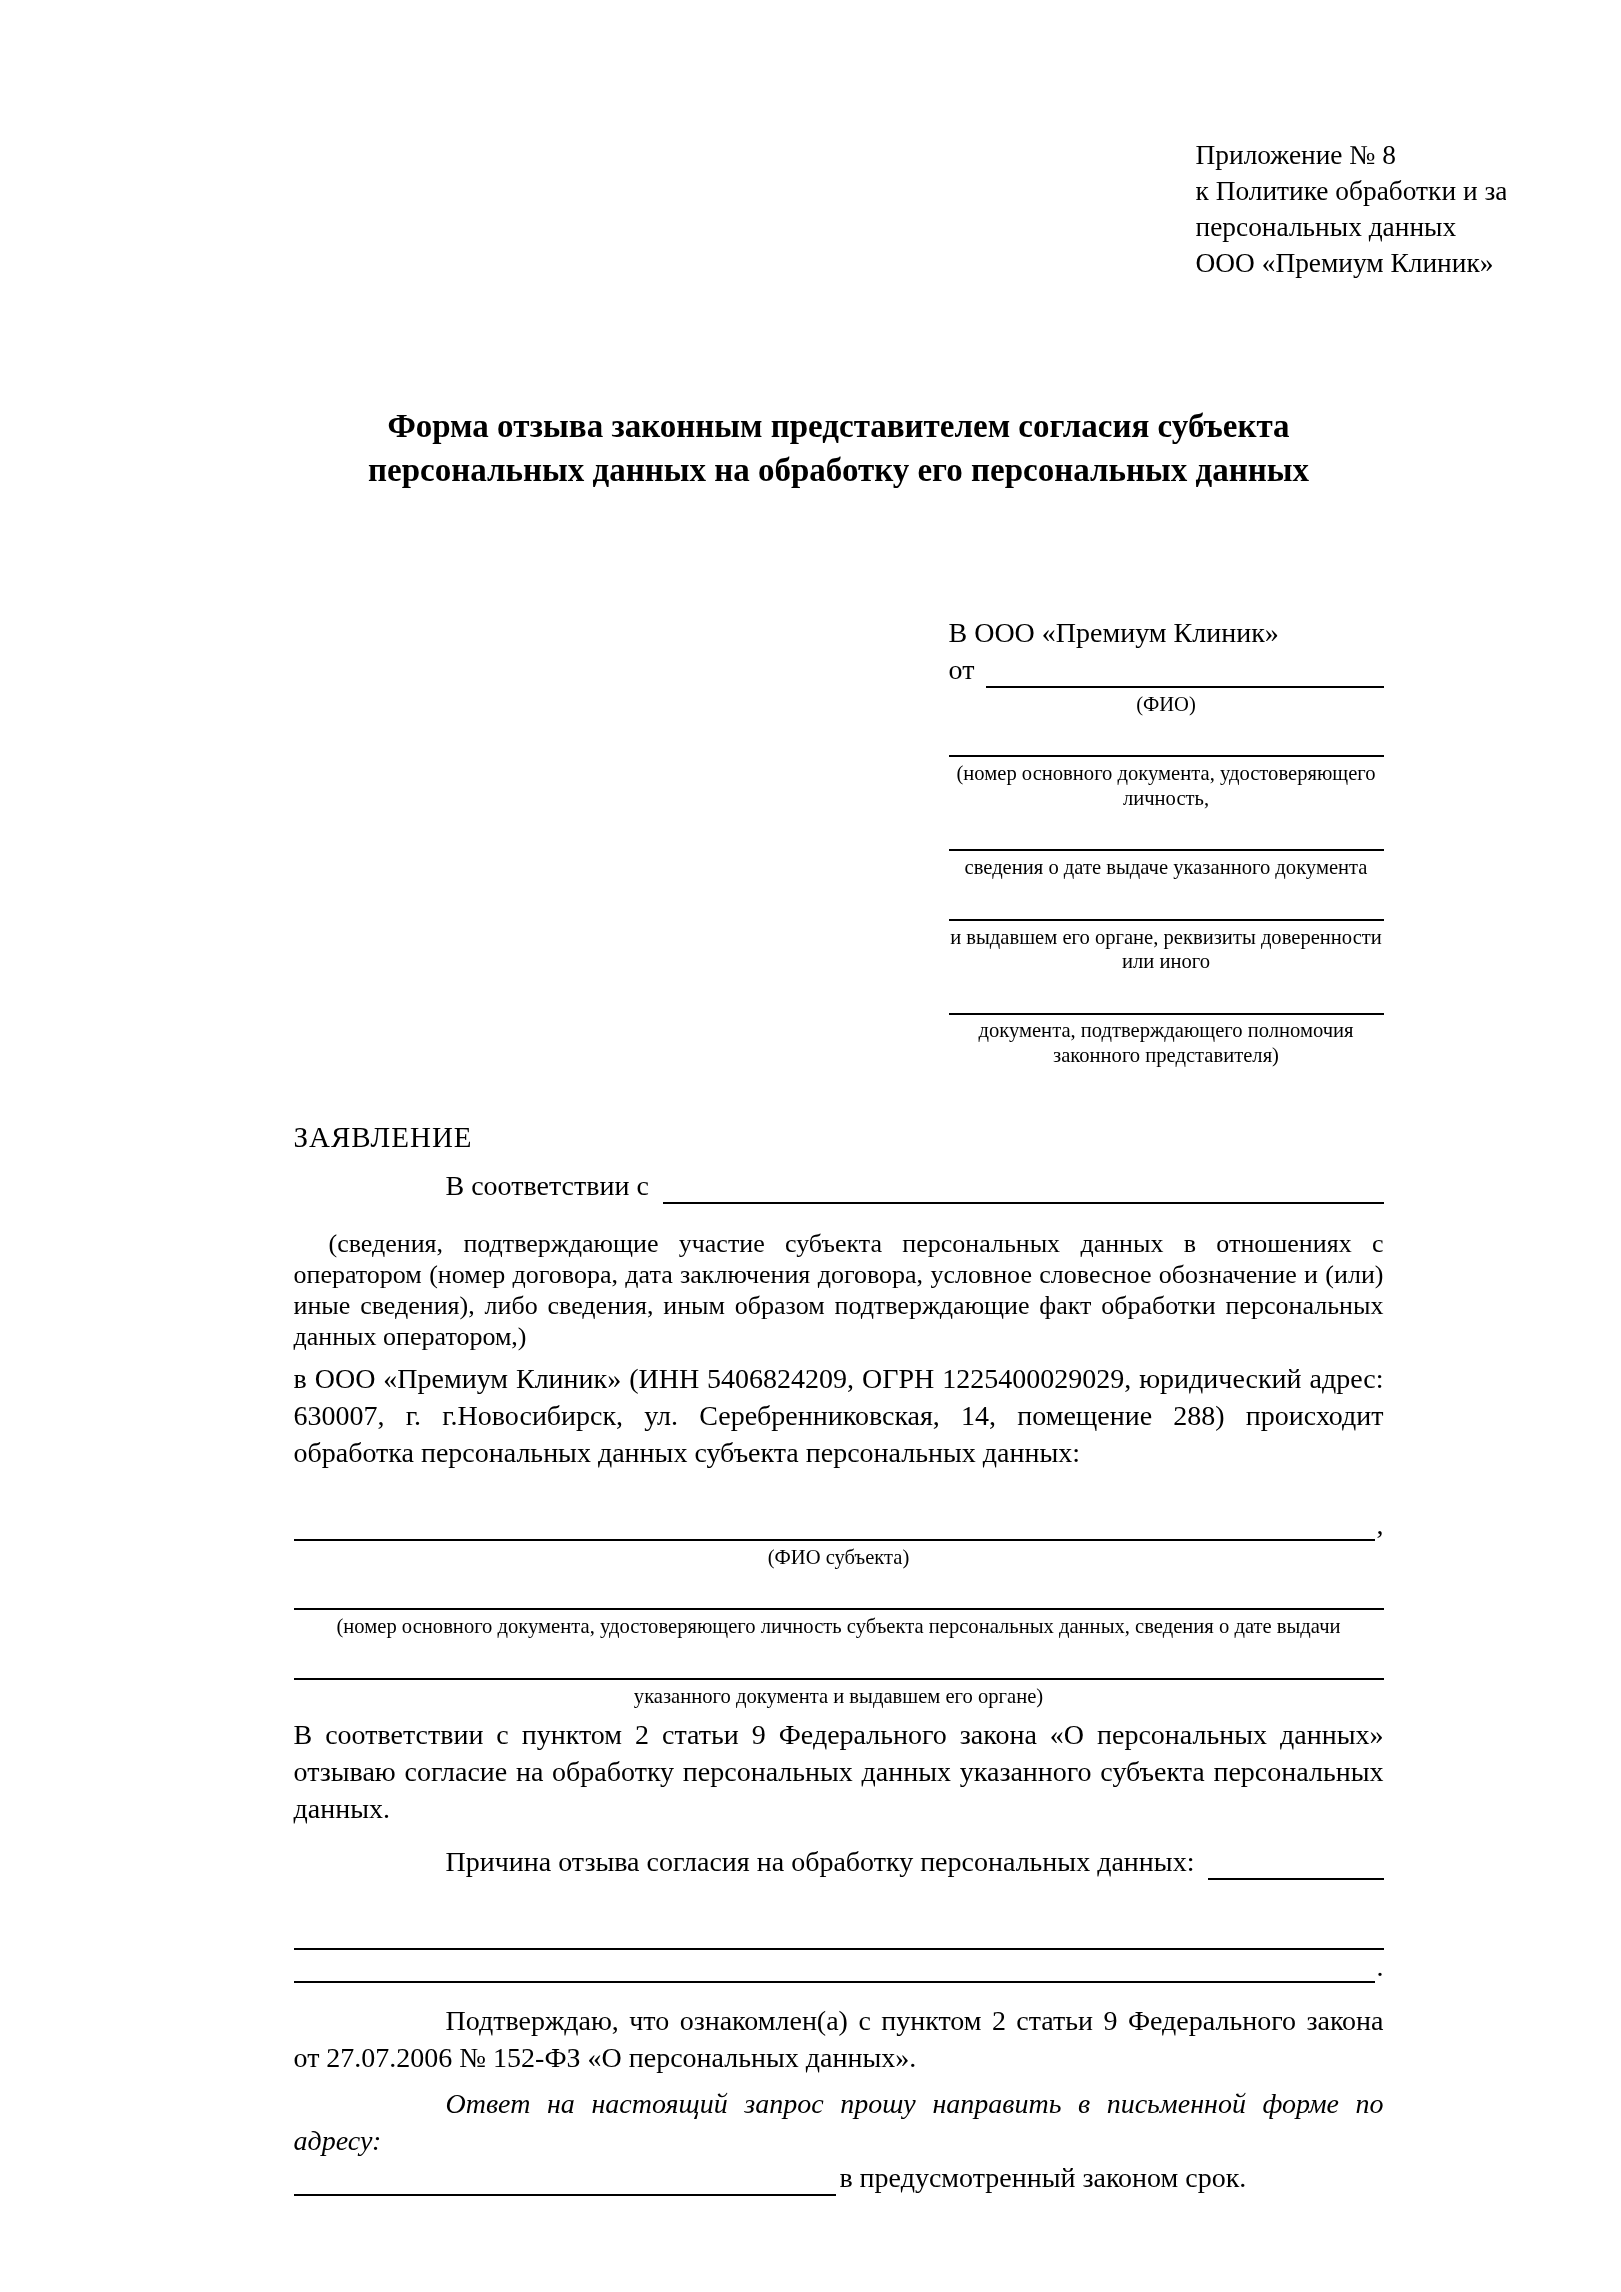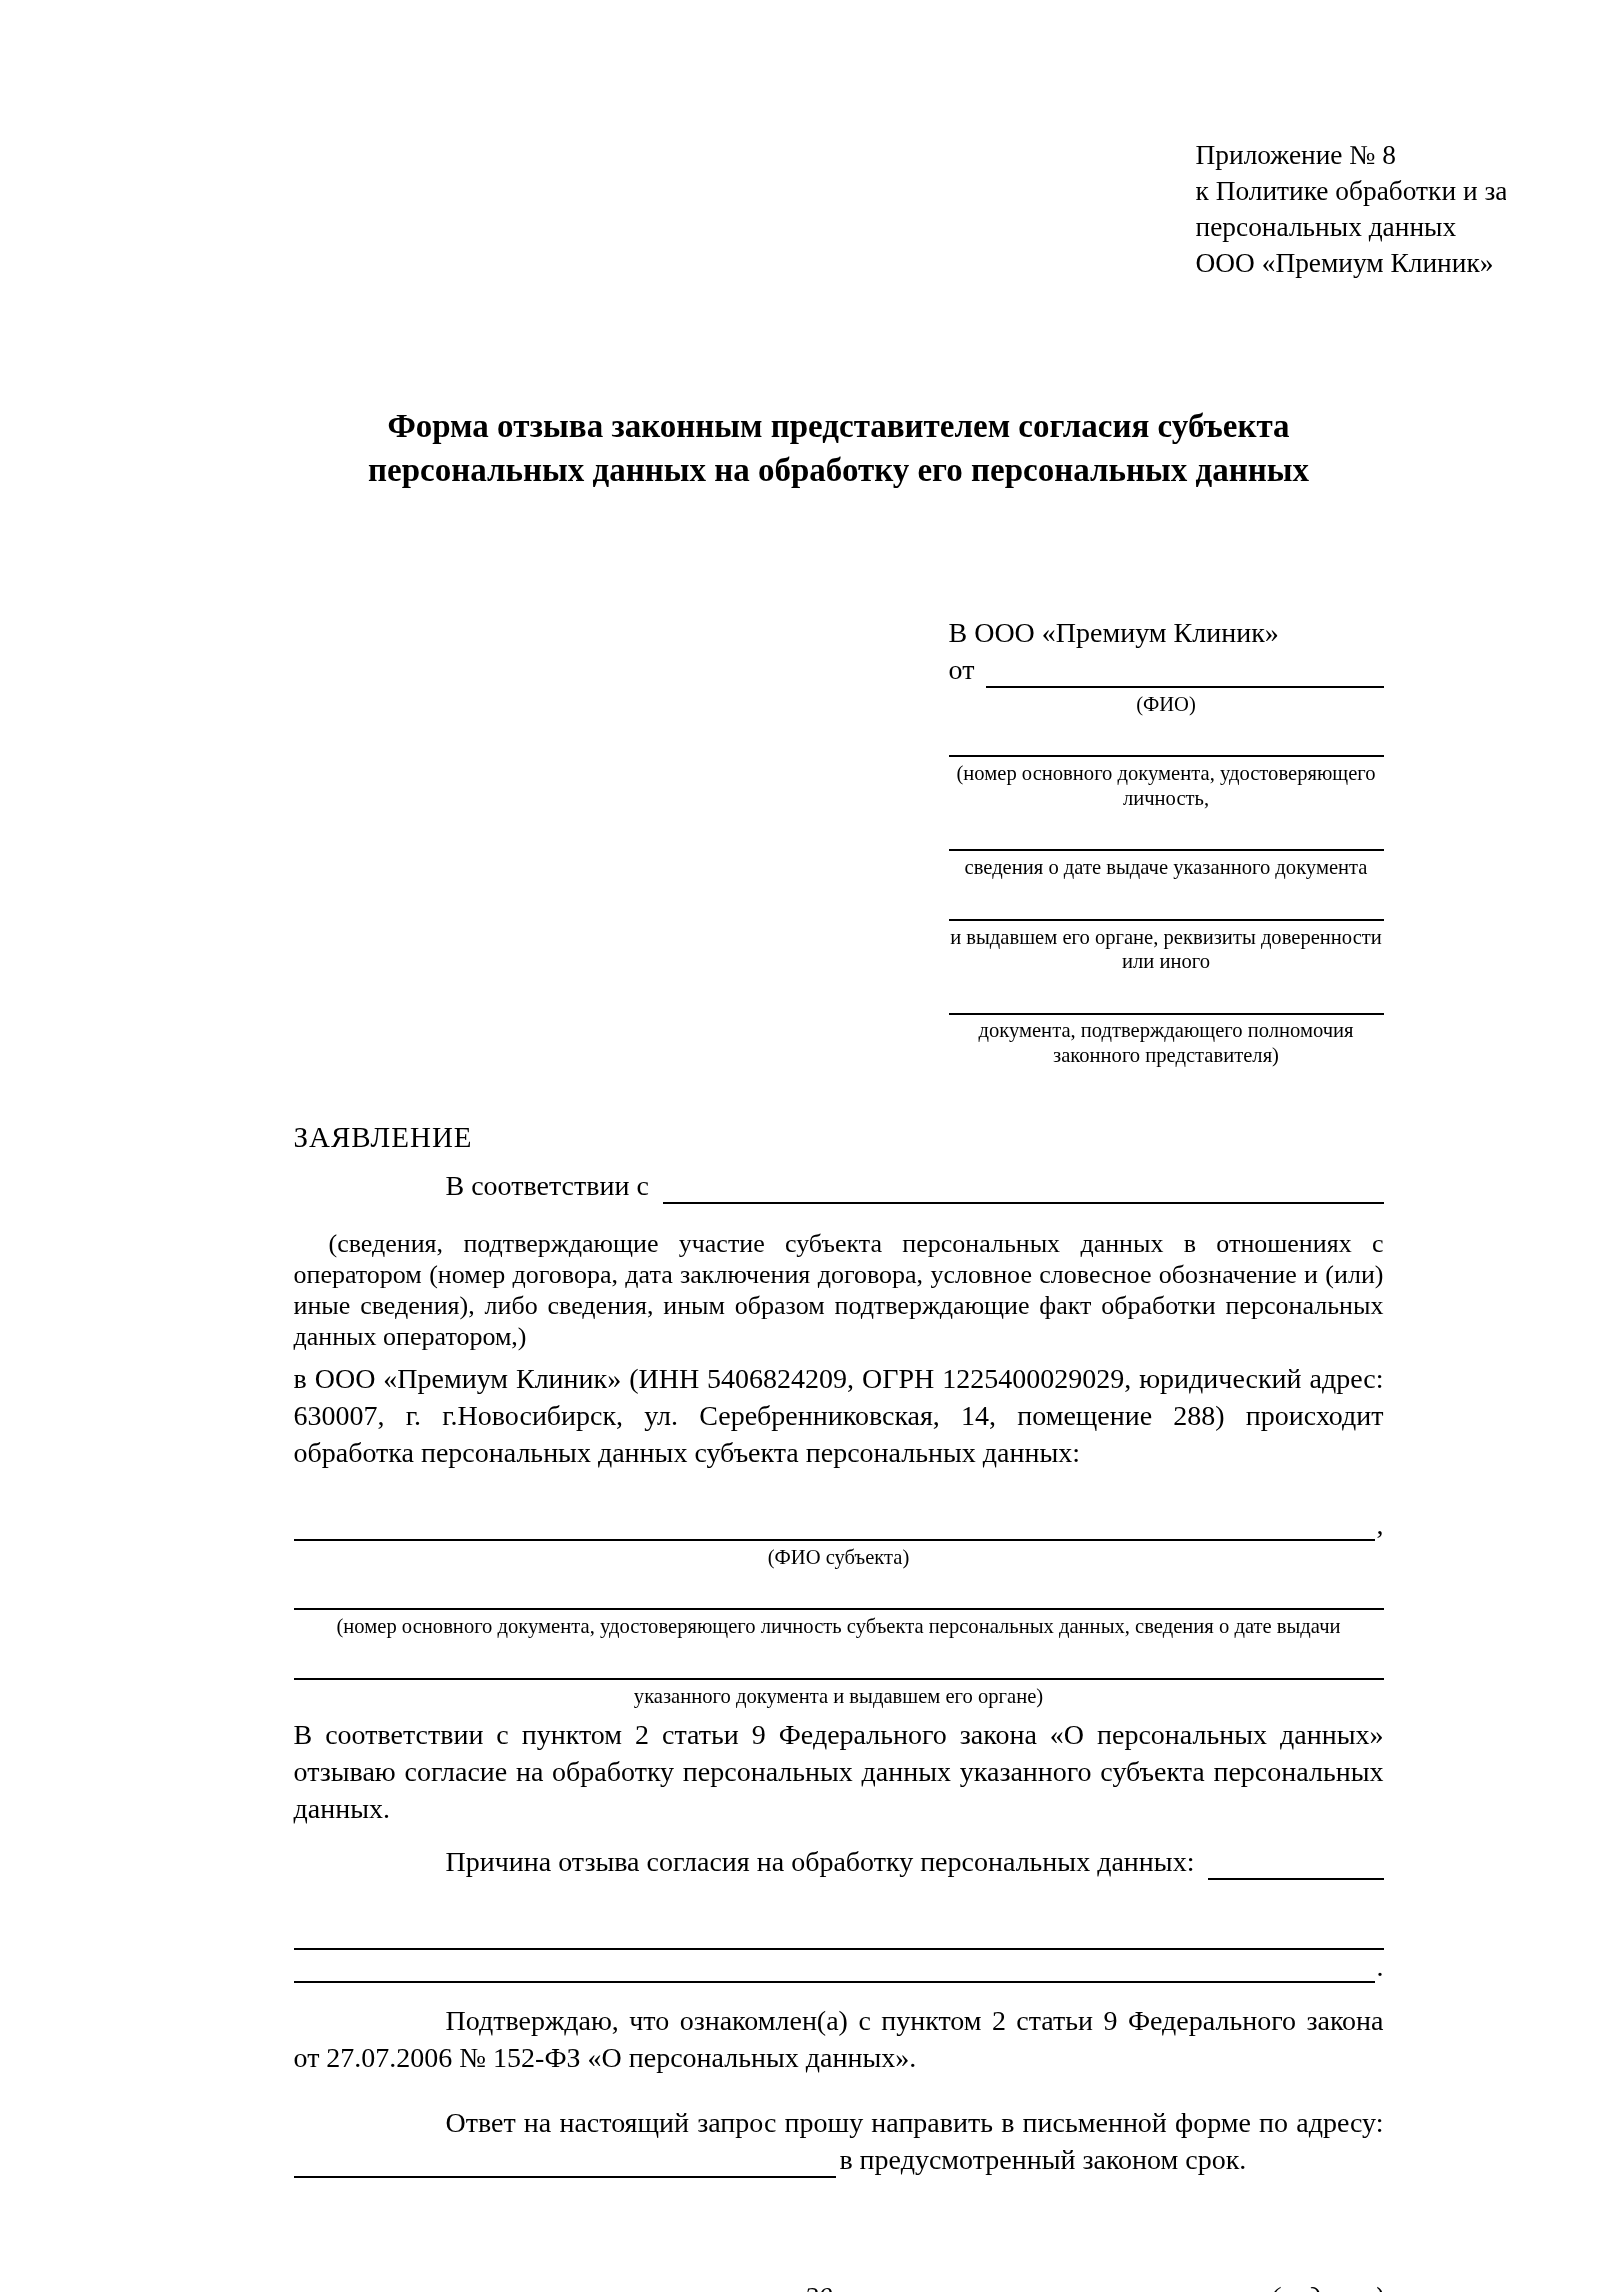--- a/index.html
+++ b/index.html
@@ -75,21 +75,21 @@
   .line-row .fill { height: 33px; }
   .line-row .tail { flex: 0 0 auto; padding-left: 2px; }
   .mt36 { margin-top: 35px; }
   .mt20 { margin-top: 19.6px; }
   .reason-row { display: flex; align-items: flex-end; margin-top: 15.7px; font-size: 28px; line-height: 37px; }
   .reason-row .lbl { white-space: nowrap; padding-right: 13.7px; }
   .reason-row .fill { height: 29px; }
   .blank1 { margin-top: 35px; }
   .blank2 { margin-top: 0; }
   .blank2 .fill { height: 31px; }
-  .reply-first { text-align-last: justify; margin-top: 28px; }
+  .reply-first { text-align-last: justify; margin-top: 9px; font-style: italic; }
   .reply-row { display: flex; align-items: flex-end; font-size: 28px; line-height: 37px; }
   .reply-row .fill { flex: 0 0 542px; height: 29px; }
   .reply-row .tail { padding-left: 3.9px; }
   .footer-row {
     display: flex;
     justify-content: flex-end;
     align-items: flex-end;
     margin-top: 100px;
     font-size: 28px;
     line-height: 37px;

